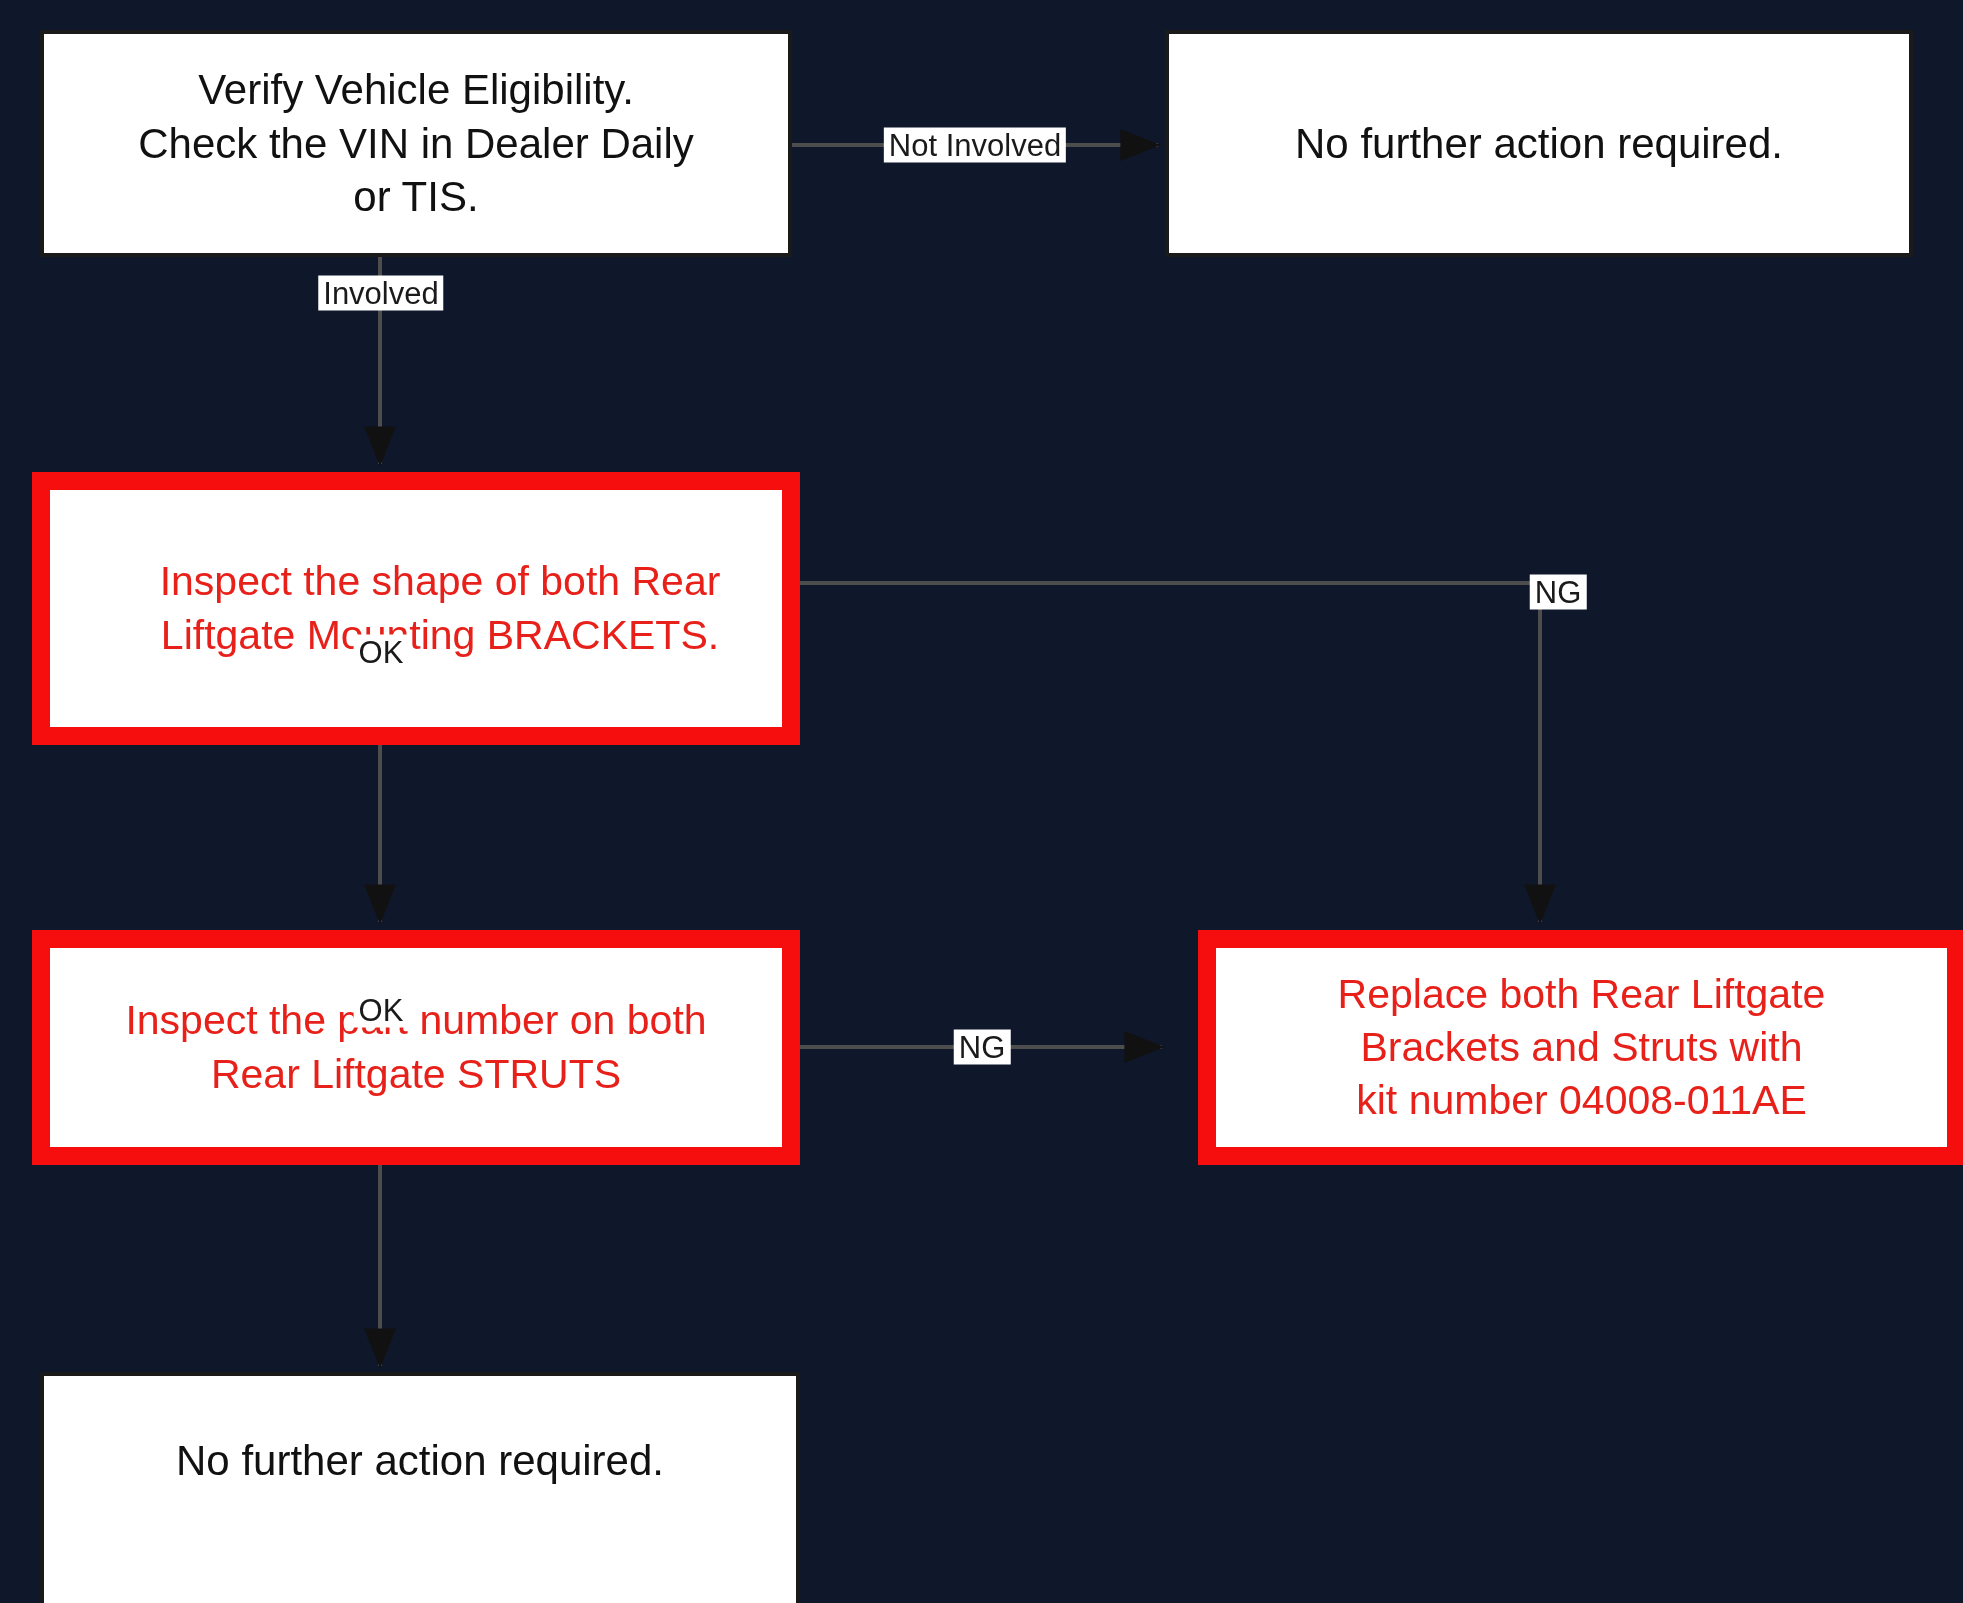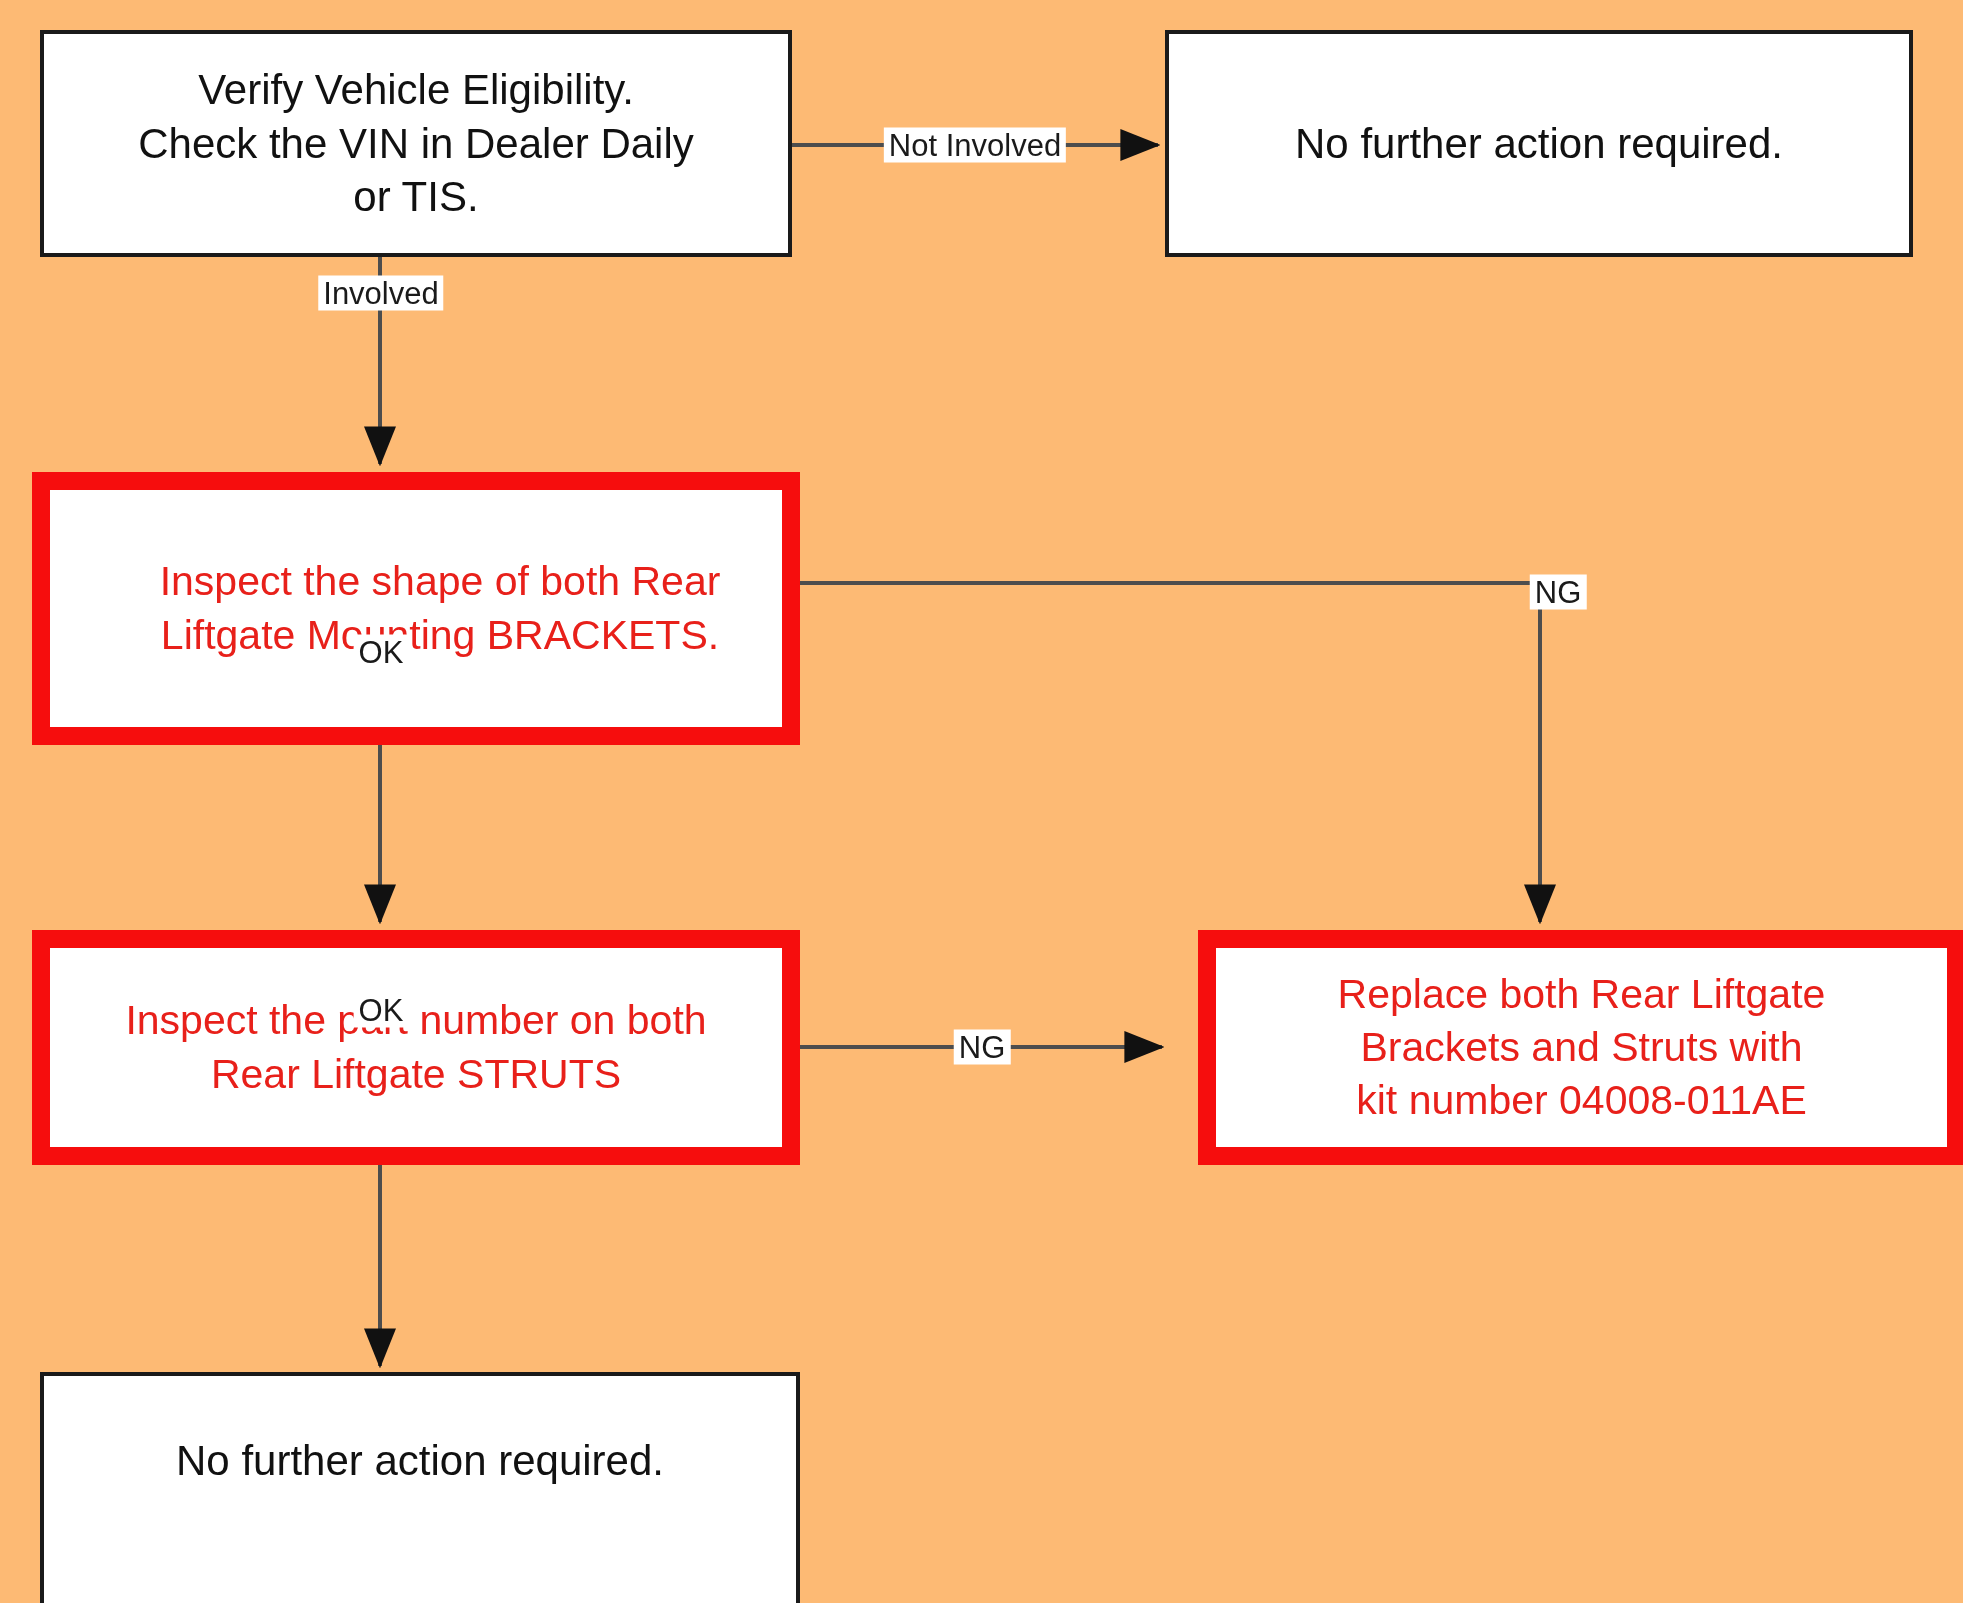--- a/index.html
+++ b/index.html
@@ -8,21 +8,21 @@
     padding: 0;
     background: #ffffff;
   }
   body {
     font-family: "Liberation Sans", "DejaVu Sans", sans-serif;
   }
   #flow-root {
     position: relative;
     width: 1963px;
     height: 1603px;
-    background: #fdba74;
+    background: #0f172a;
     overflow: hidden;
   }
   svg.connector-layer {
     position: absolute;
     left: 0;
     top: 0;
     width: 1963px;
     height: 1603px;
     pointer-events: none;
   }

